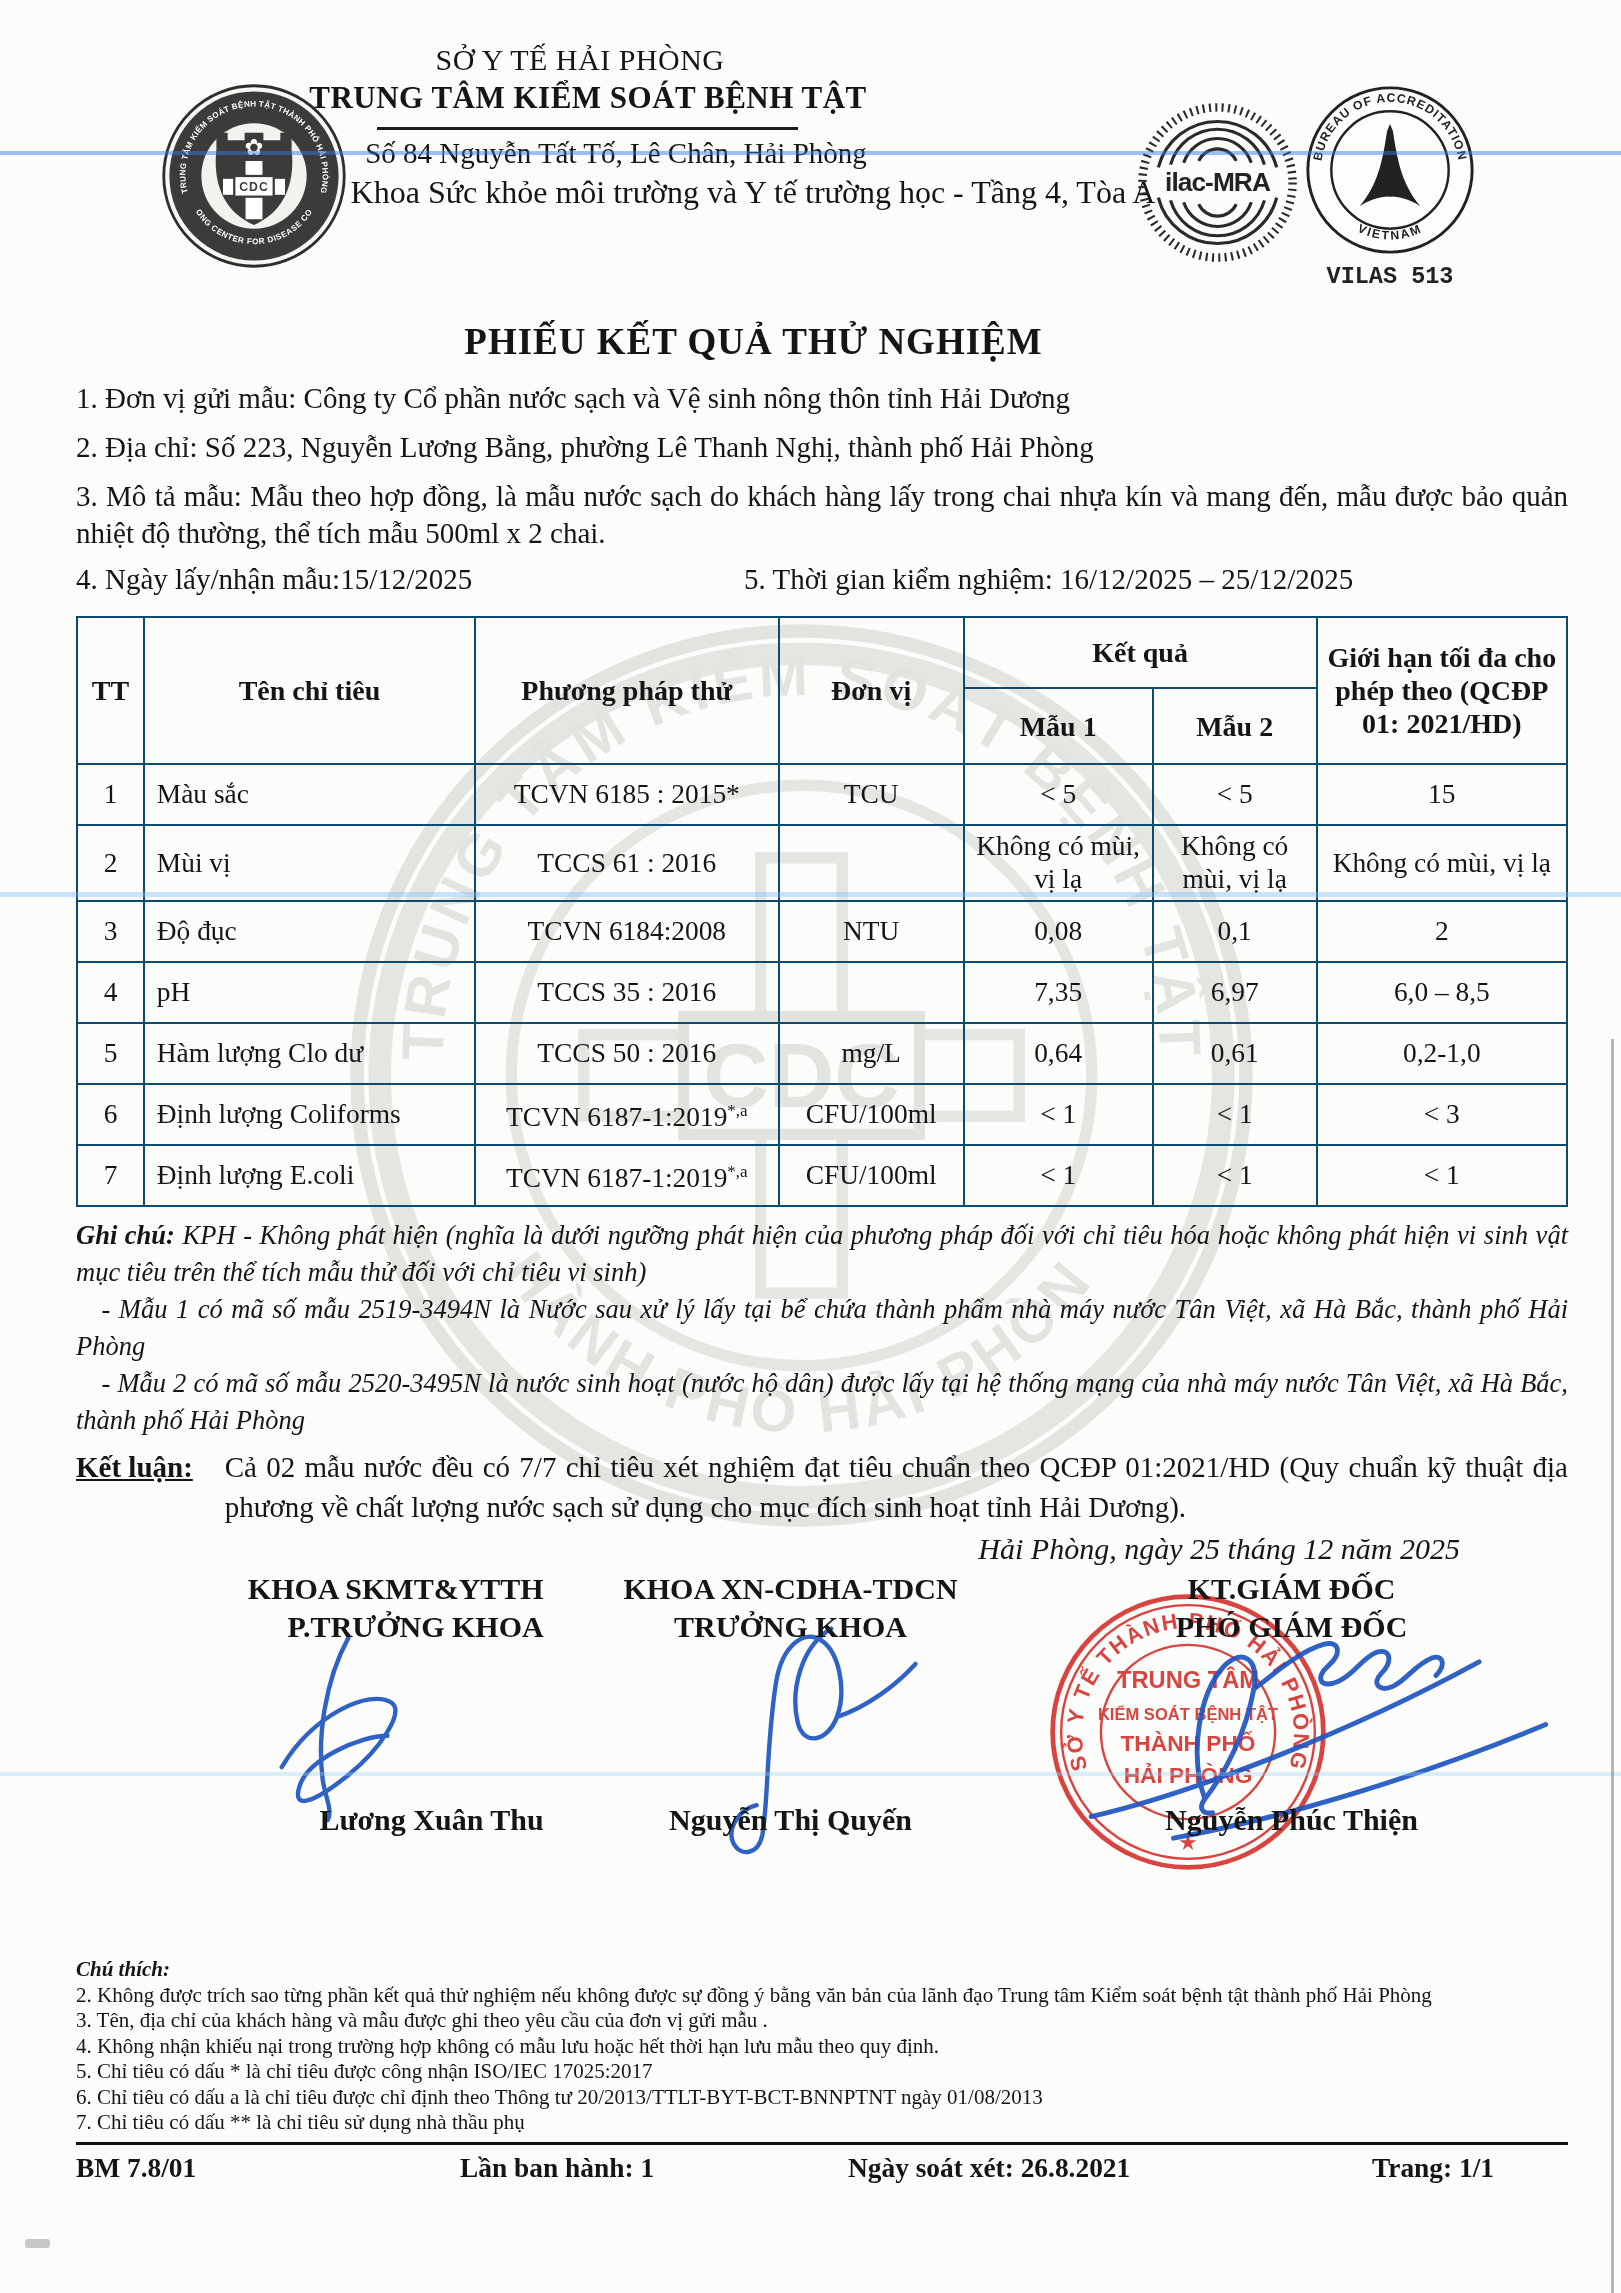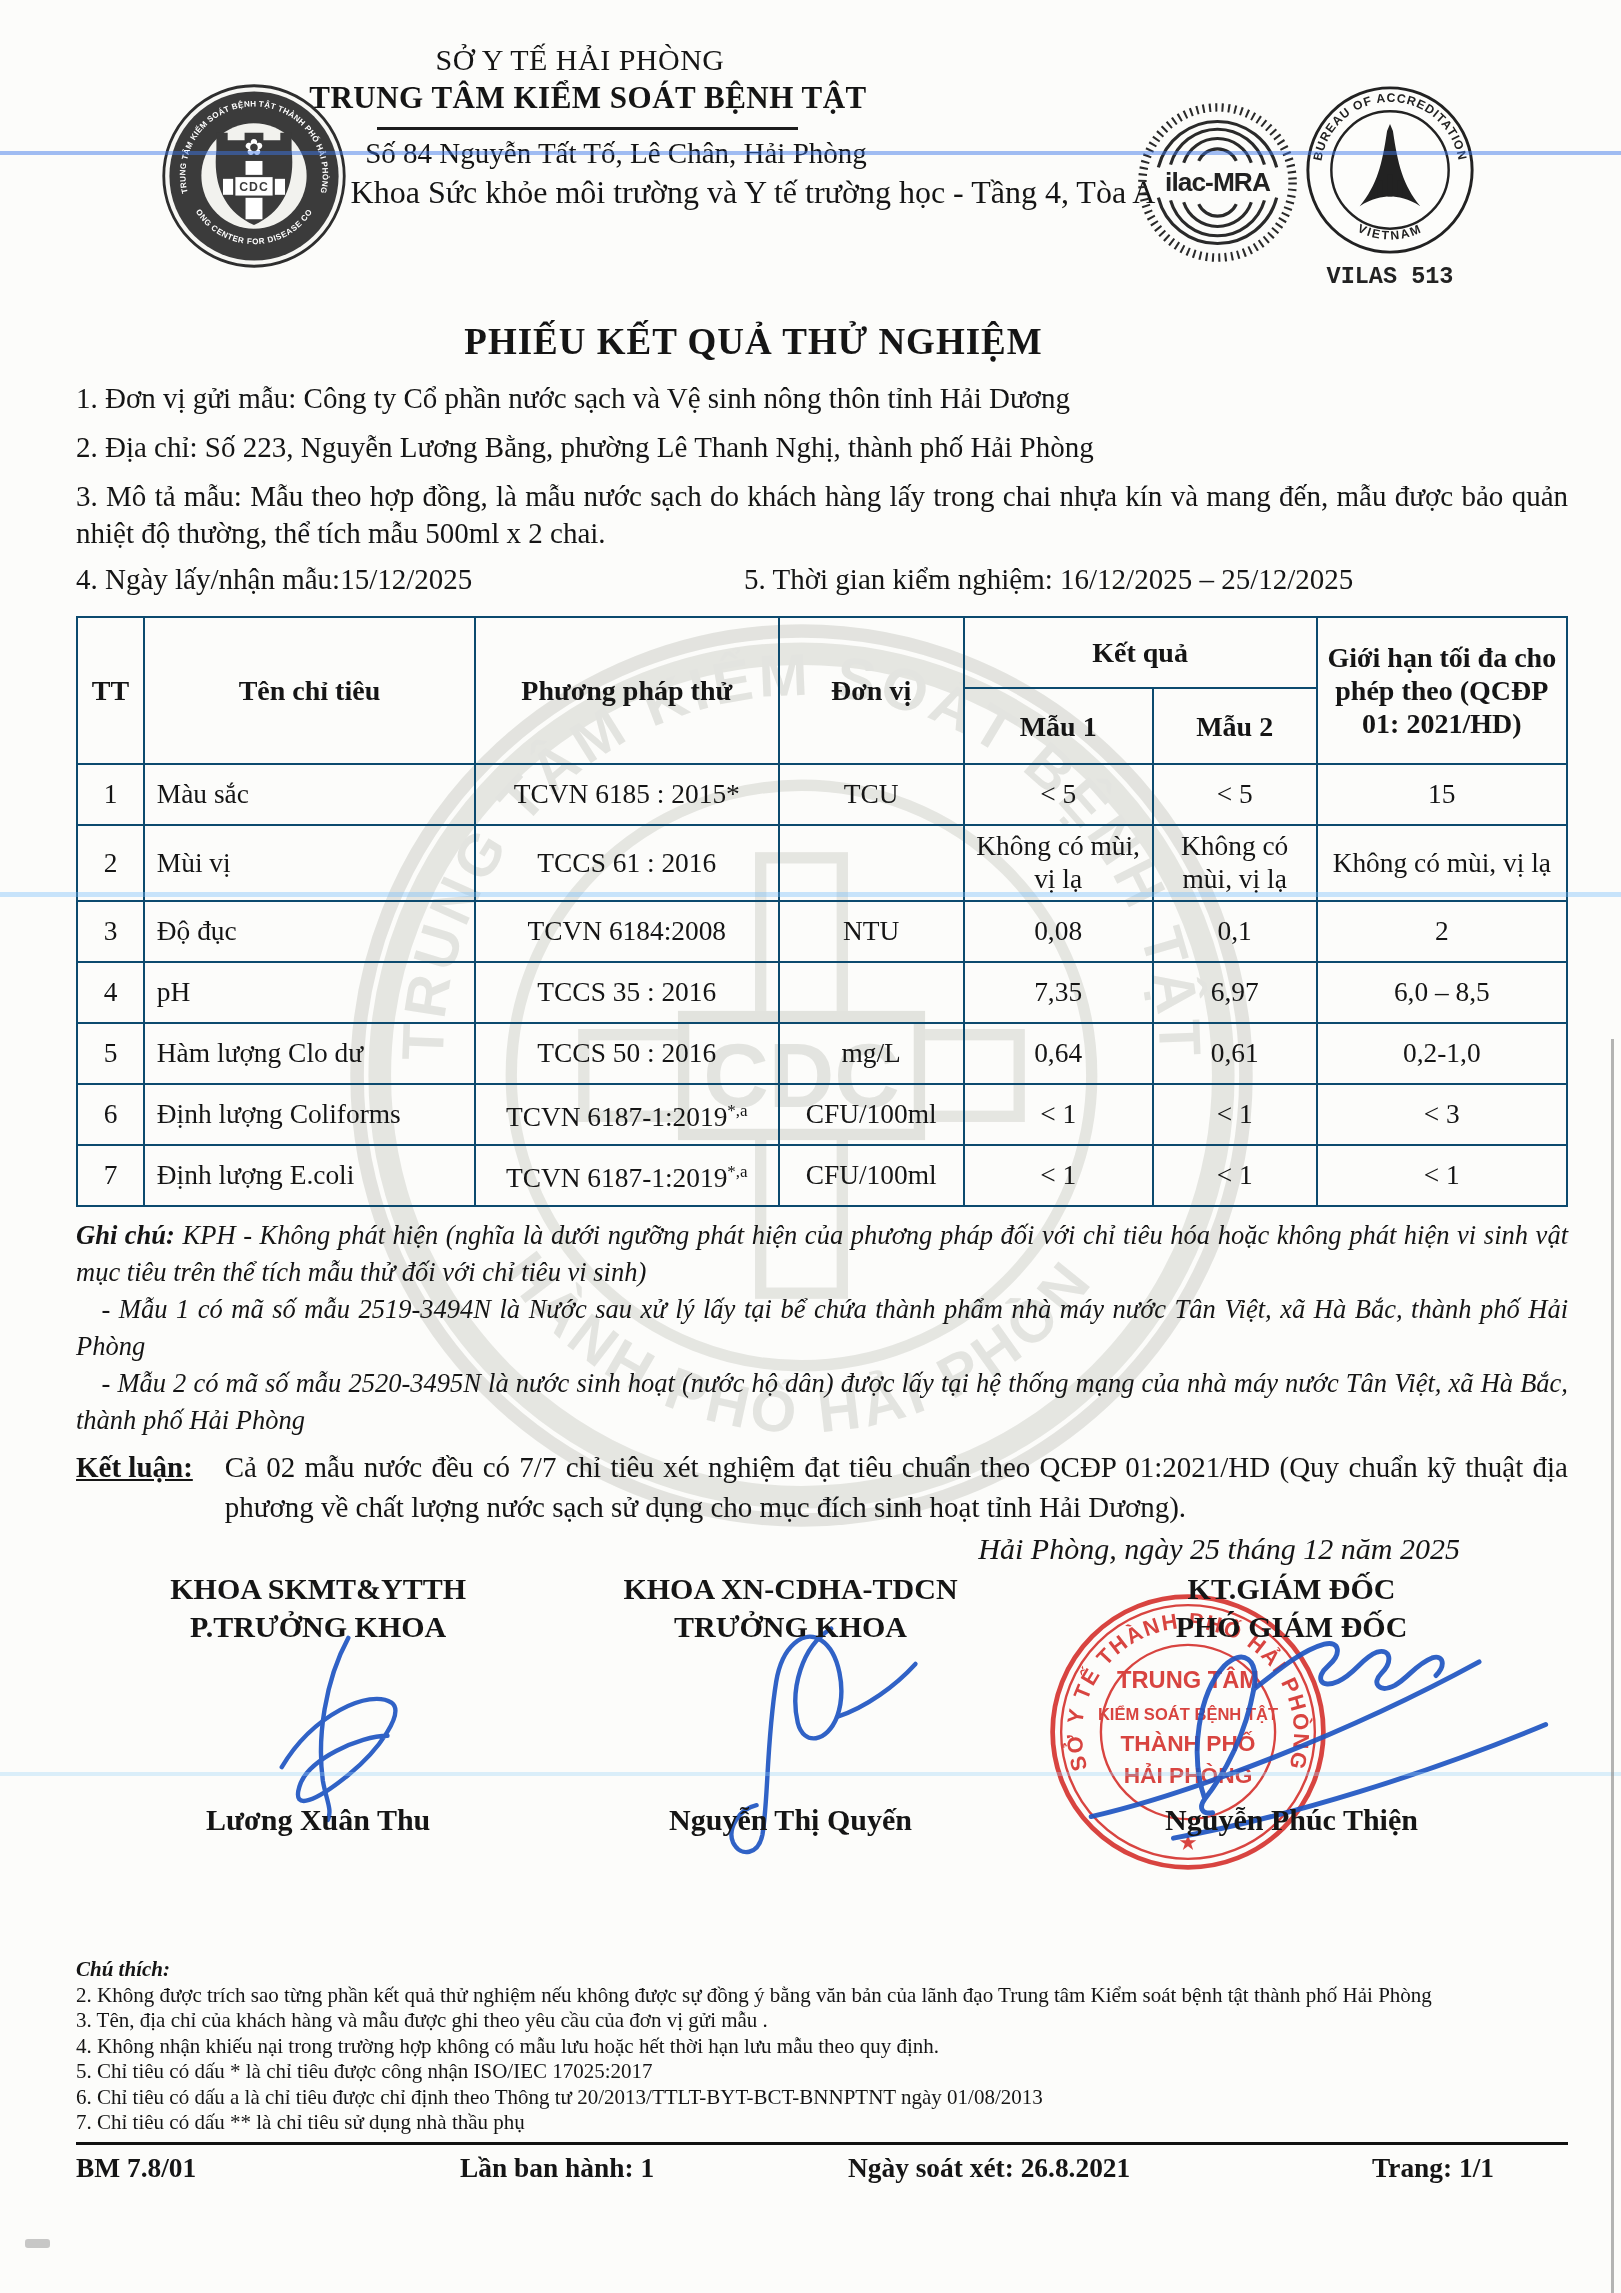--- a/index.html
+++ b/index.html
@@ -41,21 +41,21 @@
   .notes p{margin:0;}
   .notes p.samp{text-indent:25.5px;}
   .conclusion{display:flex;margin-top:7.8px;font-size:29px;line-height:40px;}
   .c-label{flex:0 0 135px;font-weight:bold;text-decoration:underline;white-space:nowrap;}
   .c-text{flex:1;text-align:justify;padding-left:13.7px;}
   .date-line{margin-top:5.9px;text-align:right;padding-right:108px;font-style:italic;font-size:30px;}
   
   .sig-area{position:relative;height:338px;margin-top:3.9px;}
   .sig-block{position:absolute;width:451px;text-align:center;font-weight:bold;font-size:30px;line-height:38px;z-index:3;}
   .sig-name{position:absolute;width:451px;text-align:center;font-weight:bold;font-size:30px;top:233px;z-index:4;}
-  .b1{left:16.7px;} .b2{left:489px;} .b3{left:990px;}
+  .b1{left:16.7px;text-align:right;} .b2{left:489px;} .b3{left:990px;}
   .stamp{position:absolute;left:970px;top:19.6px;width:284px;height:284px;z-index:1;opacity:.9;}
   .sig-svg{position:absolute;z-index:2;}
   .sv1{left:147px;top:54px;width:235px;height:206px;}
   .sv2{left:608px;top:39px;width:255px;height:255px;}
   .sv3{left:921px;top:37px;width:588px;height:240px;}
   
   .footnotes{margin-top:49px;}
   .fn-head{font-size:22.5px;font-weight:bold;font-style:italic;margin:0 0 3.9px 0;}
   .footnotes p{margin:0;font-size:21px;line-height:25.5px;white-space:nowrap;}
   .footer-row{position:relative;margin-top:5.9px;border-top:3.9px solid #111;height:45px;

